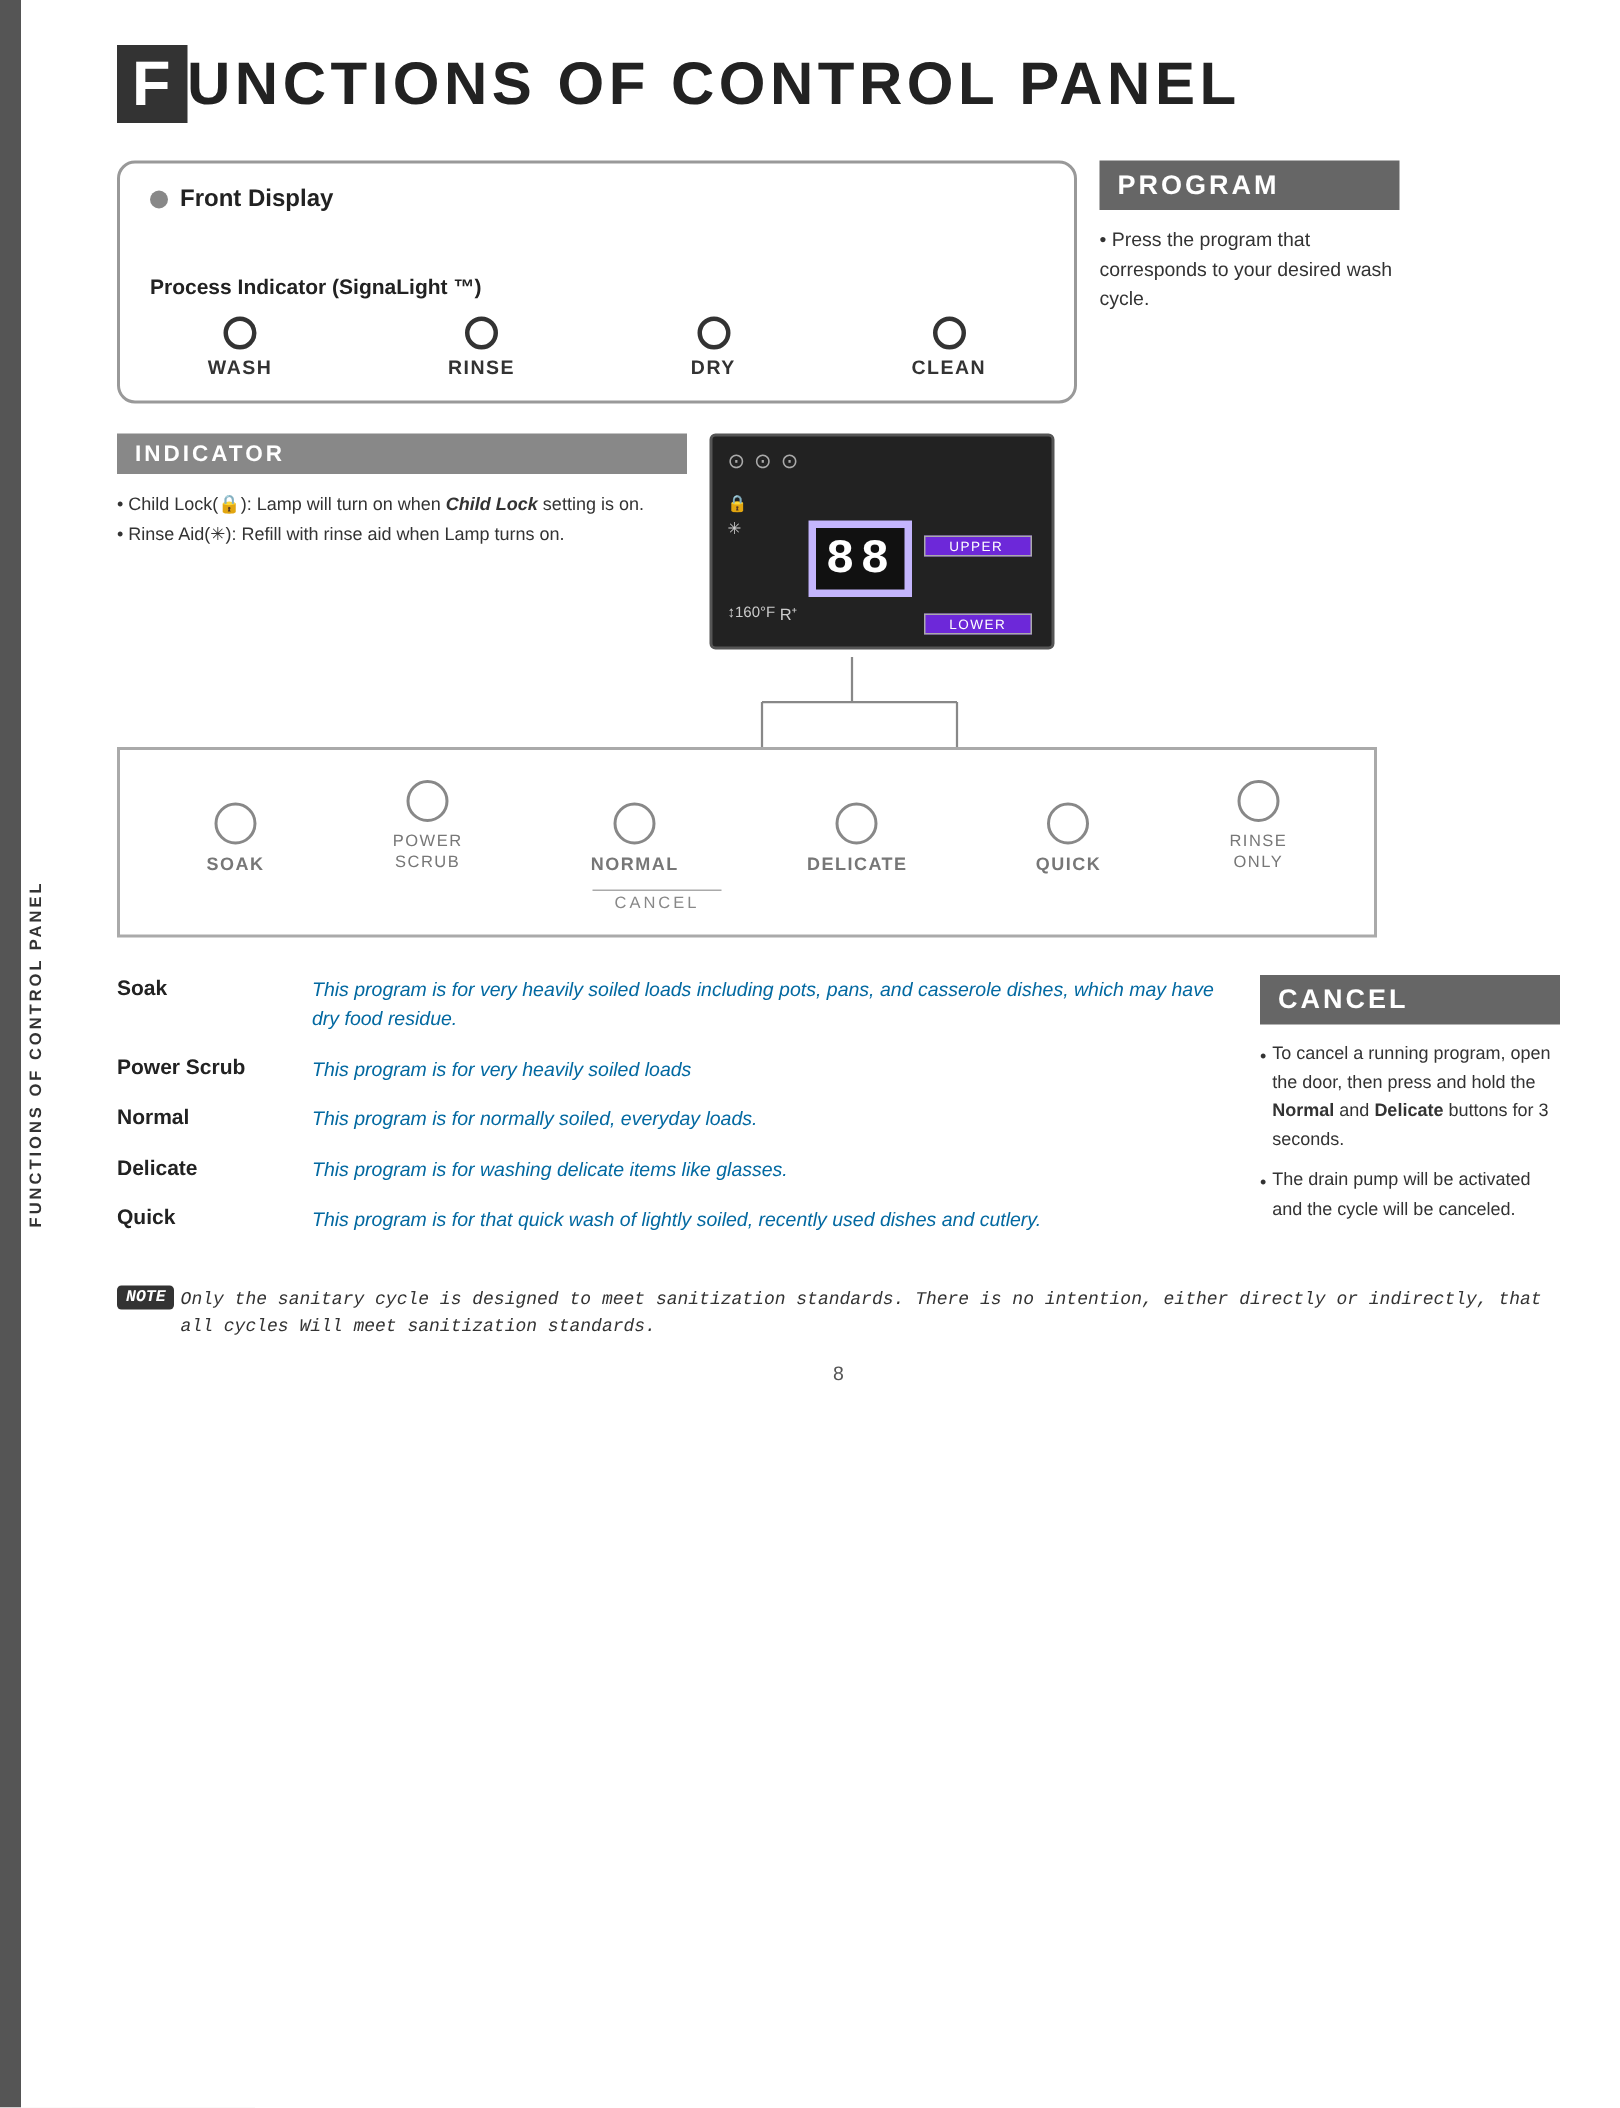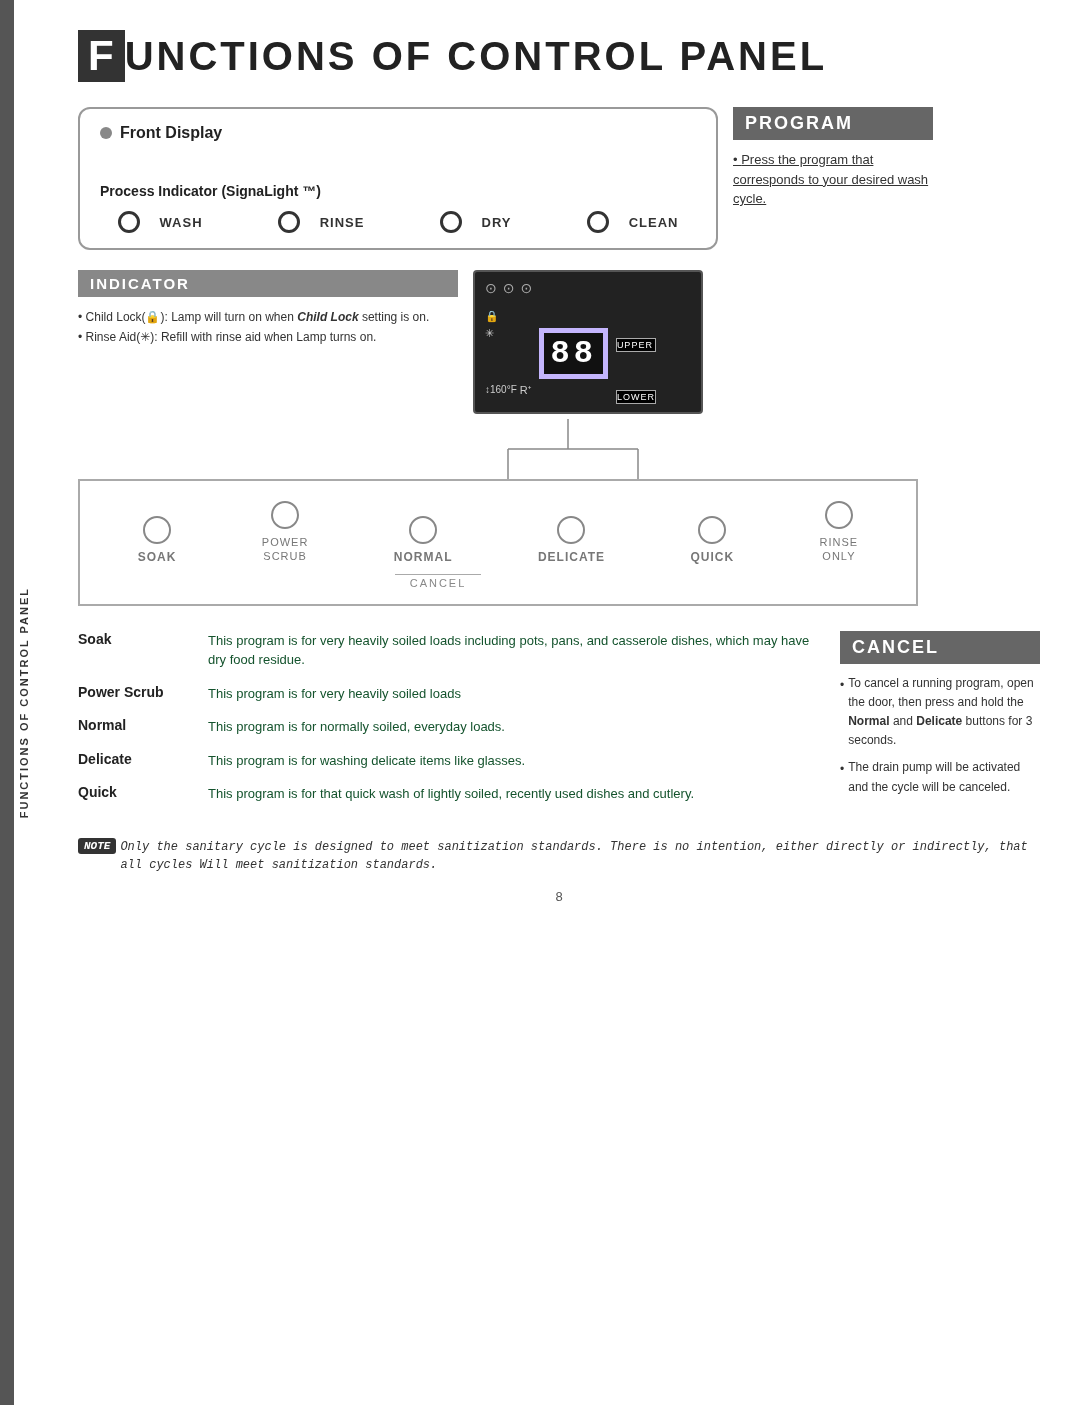--- a/index.html
+++ b/index.html
@@ -114,22 +114,23 @@
       margin-top: 41px;
     }
     .indicator-icons {
       display: flex;
       gap: 40px;
       align-items: flex-end;
       justify-content: space-around;
     }
     .indicator-item {
       display: flex;
-      align-items: center;
-      gap: 20px;
+      flex-direction: column;
+      align-items: center;
+      gap: 4px;
     }
     .indicator-circle {
       width: 22px;
       height: 22px;
       border: 3px solid #333;
       border-radius: 50%;
     }
     .indicator-label {
       font-size: 13px;
       font-weight: bold;
@@ -148,21 +149,20 @@
       font-weight: 900;
       letter-spacing: 2px;
       padding: 6px 12px;
       text-transform: uppercase;
       margin-bottom: 10px;
     }
     .program-text {
       font-size: 13px;
       color: #333;
       line-height: 1.5;
-      text-decoration: underline;
     }
     .indicator-box {
       border: none;
       flex: 1;
     }
     .indicator-header {
       background: #888;
       color: #fff;
       font-size: 15px;
       font-weight: 900;
@@ -230,24 +230,24 @@
       padding: 2px 6px;
       border: 5px solid #c4b5fd;
       letter-spacing: 4px;
     }
     .display-upper-lower {
       display: flex;
       flex-direction: column;
       gap: 2px;
     }
     .display-upper, .display-lower {
-      background: #000000;
+      background: #6d28d9;
       color: #fff;
       font-size: 9px;
-      padding: 1px 0;
+      padding: 1px 16px;
       border: 1px solid #aaa;
       letter-spacing: 1px;
       margin-top: 36px;
     }
     
     .buttons-section {
       border: 2px solid #aaa;
       margin-bottom: 25px;
       padding: 20px 15px 15px 15px;
       max-width: 840px;
@@ -306,22 +306,23 @@
     }
     .desc-term {
       font-size: 14px;
       font-weight: bold;
       color: #222;
       min-width: 110px;
       flex-shrink: 0;
     }
     .desc-def {
       font-size: 13px;
-      color: #14532d;
+      color: #0369a1;
       line-height: 1.5;
+      font-style: italic;
     }
     
     .cancel-box {
       width: 200px;
       min-width: 200px;
       align-self: flex-start;
     }
     .cancel-header {
       background: #666;
       color: #fff;

